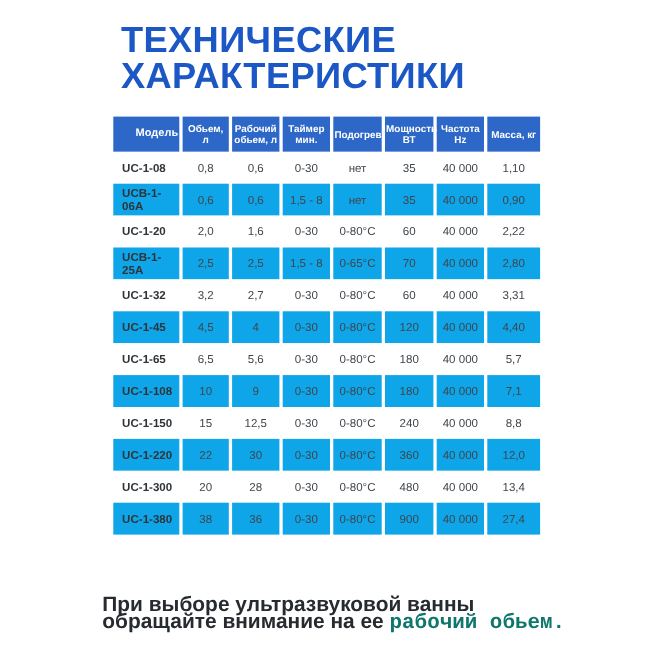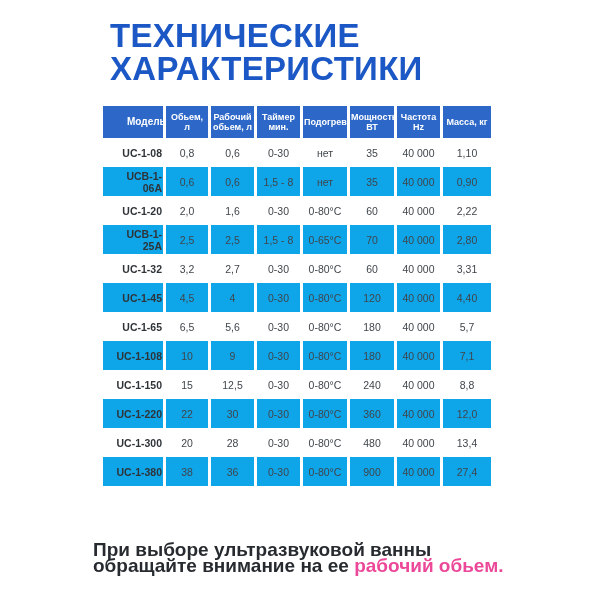--- a/index.html
+++ b/index.html
@@ -42,53 +42,54 @@
     color: #ffffff;
     font-size: 9px;
     font-weight: 700;
     line-height: 1.15;
     height: 28px;
     padding: 2px 1px;
     text-align: center;
     vertical-align: middle;
   }
   .spec-table th.model-col {
-    text-align: left;
-    padding-left: 24px;
+    text-align: right;
+    padding-left: 0;
     font-size: 10px;
   }
   .spec-table td {
     height: 29px;
     font-size: 10.5px;
     color: #40464c;
     text-align: center;
     vertical-align: middle;
     padding: 0 1px;
     background: #ffffff;
   }
   .spec-table td.model-cell {
-    text-align: right;
+    text-align: left;
     padding-left: 8px;
     font-weight: 700;
     color: #2f3439;
   }
   .spec-table tr.striped td {
     background: #0ea5e9;
   }
   .note {
     position: absolute;
     left: 93px;
     top: 542px;
     font-size: 19px;
     line-height: 16px;
     font-weight: 700;
     color: #272b30;
   }
   .note .hl {
-    color: #ec4899;
+    color: #0f766e;
+    font-family: Liberation Mono, monospace;
   }
 </style>
 </head>
 <body>
 
 <div class="canvas">
 
   <h1 class="title">
     <span>ТЕХНИЧЕСКИЕ</span><br>
     <span>ХАРАКТЕРИСТИКИ</span>

